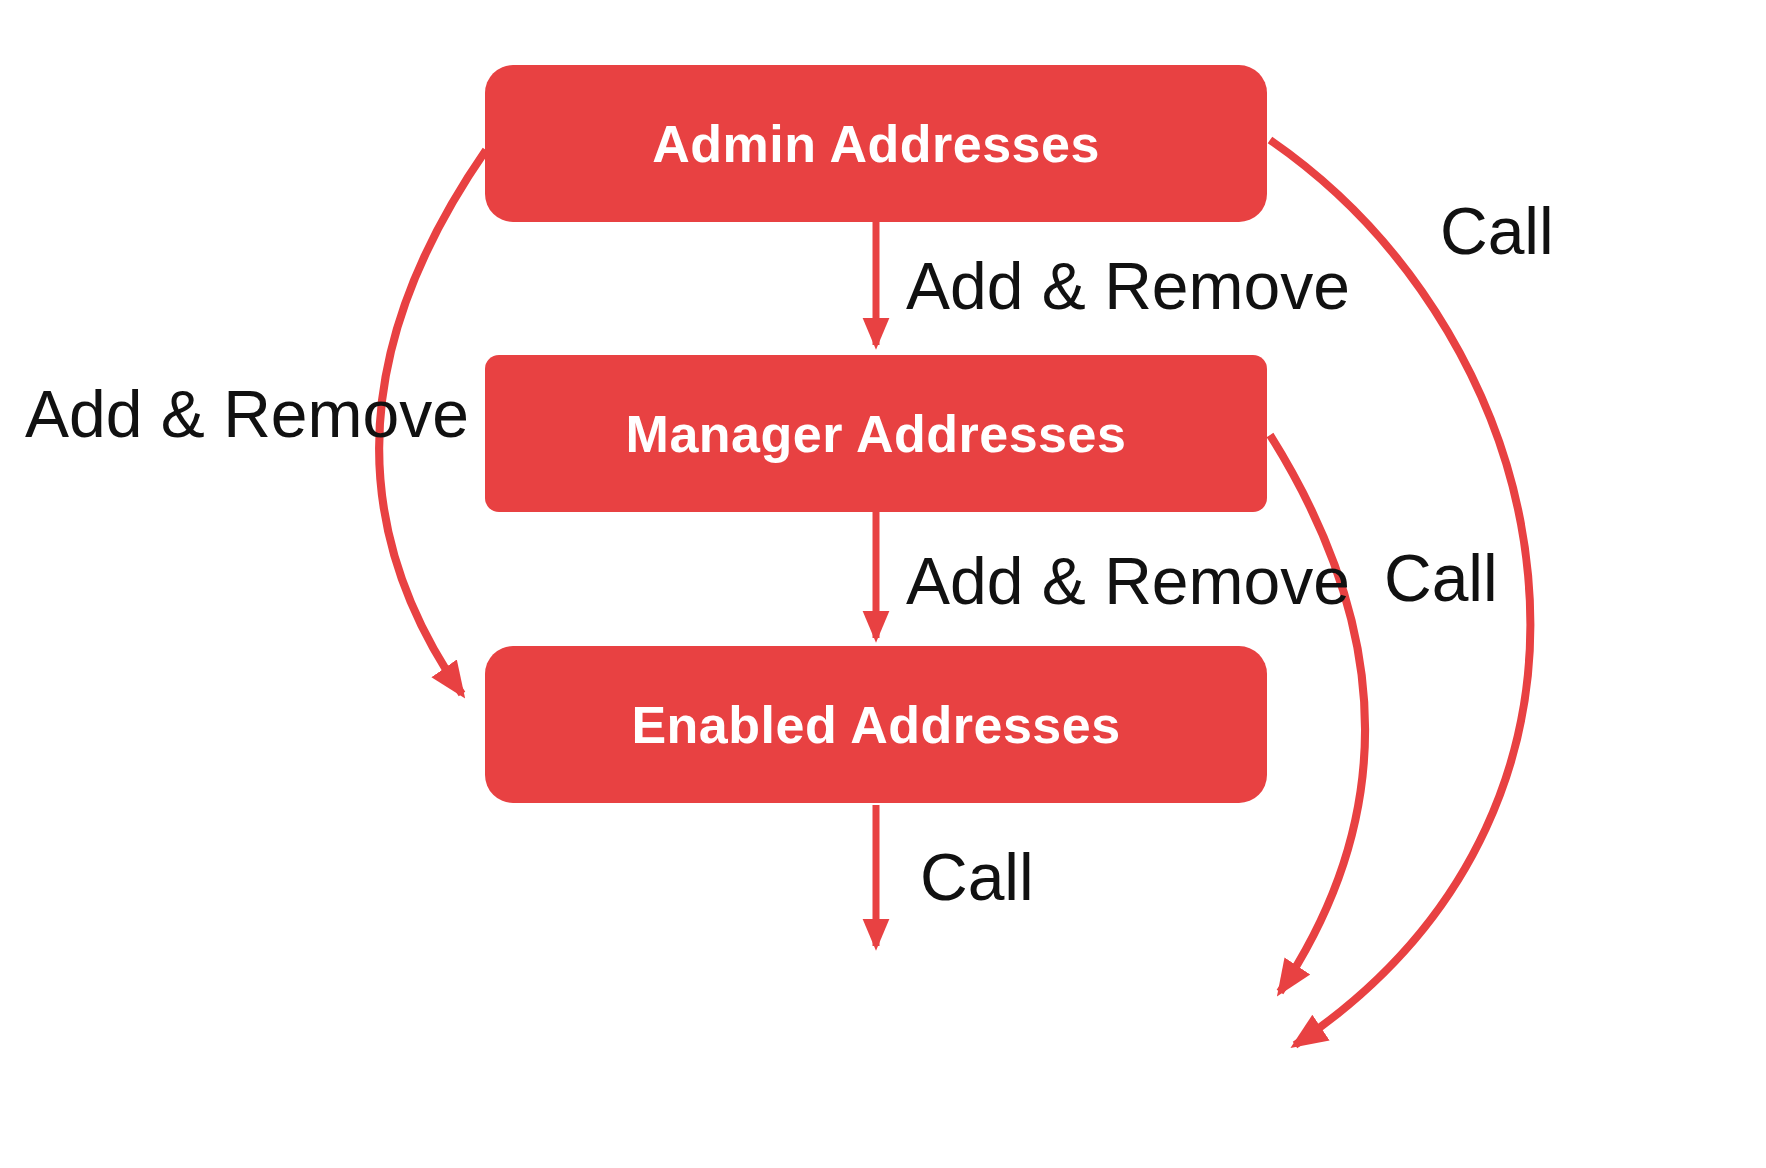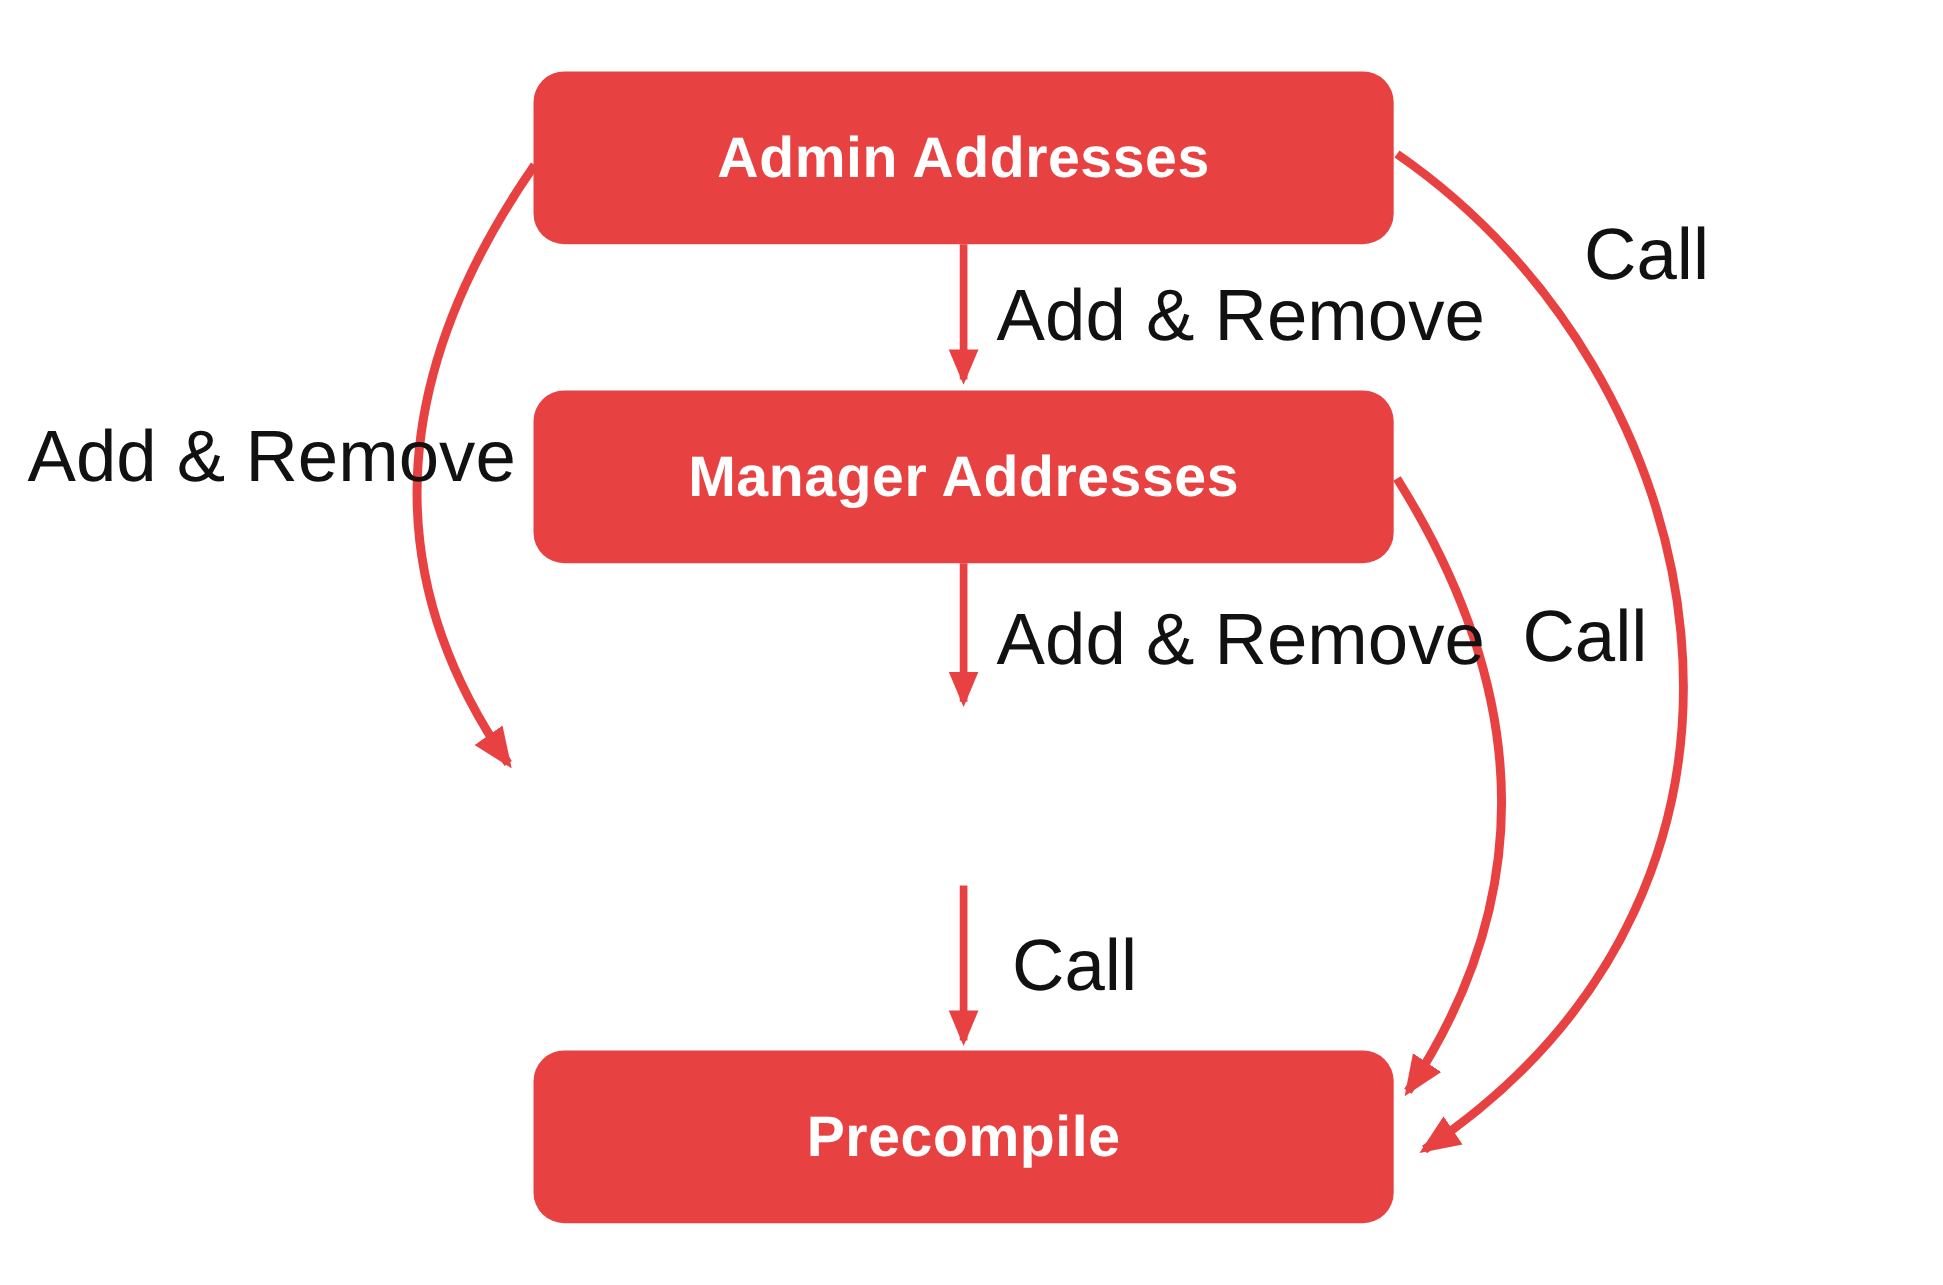--- a/index.html
+++ b/index.html
@@ -62,28 +62,28 @@
 
     <path class="edge-path" d="M 1270 140 C 1560 340 1660 800 1295 1045" marker-end="url(#arrow-head)"></path>
 
     <path class="edge-path" d="M 1270 435 Q 1455 730 1280 992" marker-end="url(#arrow-head)"></path>
   </svg>
 
   <div class="node" style="top:65px;">
     <span class="node-label">Admin Addresses</span>
   </div>
 
-  <div class="node" style="top:355px;">
+  <div class="node" style="top:355px;border-radius:14px;">
     <span class="node-label">Manager Addresses</span>
   </div>
 
+  <div class="node" style="top:646px;">
+    <span class="node-label">Enabled Addresses</span>
+  </div>
 
-  <div class="node" style="top:955px;">
-    <span class="node-label">Precompile</span>
-  </div>
 
   <div class="edge-label" style="left:906px;top:253px;">Add &amp; Remove</div>
 
   <div class="edge-label" style="left:906px;top:548px;">Add &amp; Remove</div>
 
   <div class="edge-label" style="left:920px;top:844px;">Call</div>
 
   <div class="edge-label" style="left:25px;top:381px;">Add &amp; Remove</div>
 
   <div class="edge-label" style="left:1440px;top:198px;">Call</div>

